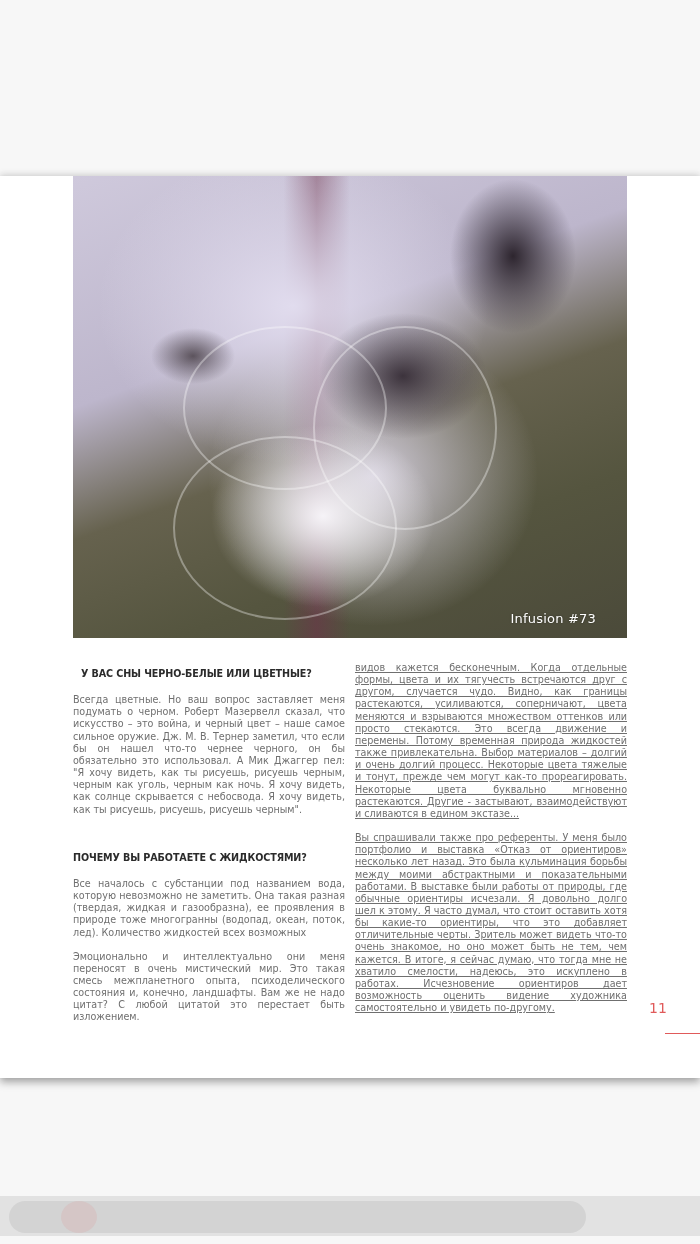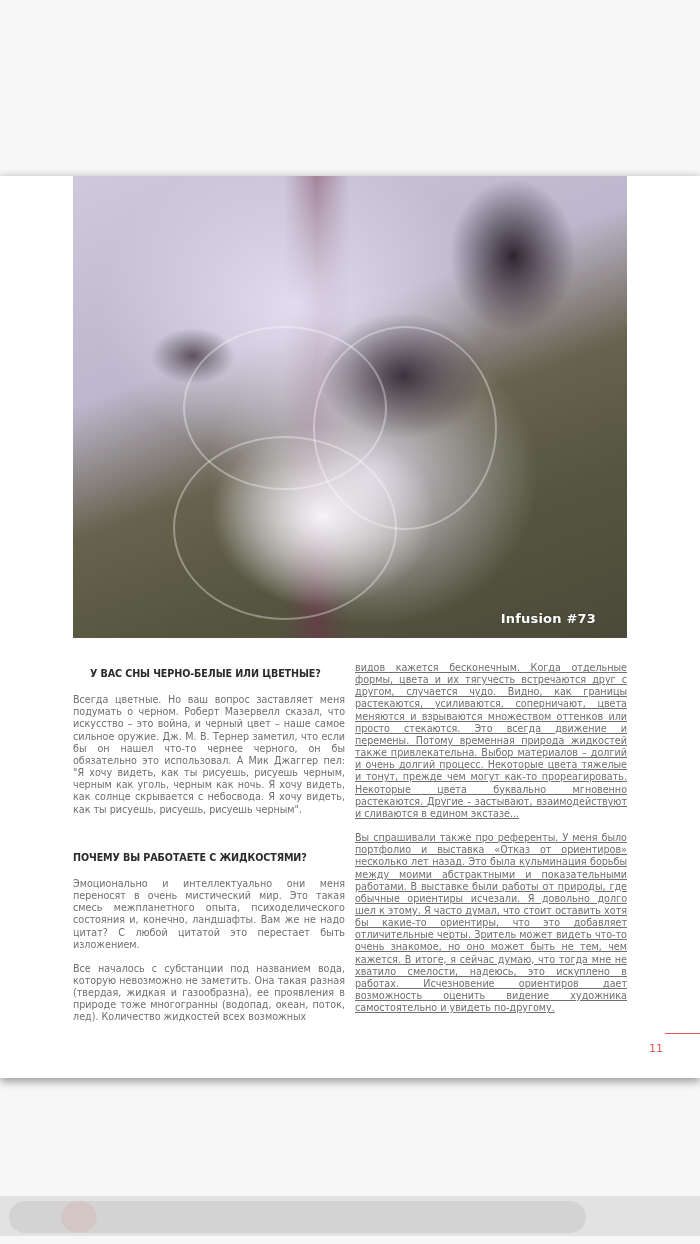--- a/index.html
+++ b/index.html
@@ -26,42 +26,42 @@
       radial-gradient(ellipse 220px 200px at 300px 300px, rgba(215,210,225,0.95), rgba(200,195,215,0) 75%),
       linear-gradient(90deg, rgba(0,0,0,0) 38%, rgba(110,50,75,0.55) 44%, rgba(0,0,0,0) 50%),
       linear-gradient(160deg, #cfc9dc 0%, #bdb6cc 35%, #66624e 55%, #55553f 75%, #4b4a3a 100%);
   }
   .artwork .swirl {
     position:absolute; border-radius:50%;
     border:2px solid rgba(255,255,255,0.35);
   }
   .caption {
     position:absolute; right:31px; bottom:12px;
-    color:#ffffff; font-size:13px; font-weight:bold;
+    color:#ffffff; font-size:13px; font-weight:normal;
     font-family:"DejaVu Sans", sans-serif;
     letter-spacing:0.2px;
     text-shadow:0 0 2px rgba(0,0,0,0.4);
   }
   .col {
     position:absolute; top:488px; width:272px;
     font-family:"DejaVu Sans", sans-serif;
     font-size:9.6px; line-height:12.15px; color:#6f6f6f;
     text-align:justify; hyphens:manual;
   }
   .col-left { left:73px; top:490px; }
   .col-right { left:355px; top:486px;text-decoration:underline; }
   .col h3 {
     font-size:9.6px; font-weight:bold; color:#2b2b2b;
     margin:0 0 14px 0; text-align:left; letter-spacing:-0.1px;
   }
   .col p { margin:0 0 12px 0; }
-  .col-left h3.first { margin-left:17px; margin-top:2px; }
+  .col-left h3.first { margin-left:8px; margin-top:2px; }
   .page-num {
-    position:absolute; left:649px; top:866px;
-    color:#e05a5a; font-size:11px;
+    position:absolute; left:649px; top:824px;
+    color:#e05a5a; font-size:14px;
     font-family:"DejaVu Sans", sans-serif;
   }
   .page-line {
     position:absolute; left:665px; top:857px; width:35px; height:1px;
     background:#e05a5a;
   }
   .scrubber {
     position:absolute; left:0; top:1196px; width:700px; height:40px;
     background:#e2e2e2;
   }
@@ -82,22 +82,22 @@
     <div class="swirl" style="left:110px;top:150px;width:200px;height:160px;"></div>
     <div class="swirl" style="left:240px;top:150px;width:180px;height:200px;"></div>
     <div class="swirl" style="left:100px;top:260px;width:220px;height:180px;"></div>
     <span class="caption">Infusion #73</span>
   </div>
 
   <div class="col col-left">
     <h3 class="first">У ВАС СНЫ ЧЕРНО-БЕЛЫЕ ИЛИ ЦВЕТНЫЕ?</h3>
     <p>Всегда цветные. Но ваш вопрос заставляет меня подумать о черном. Роберт Мазервелл сказал, что искусство – это война, и черный цвет – наше самое сильное оружие. Дж. М. В. Тернер заметил, что если бы он нашел что-то чернее черного, он бы обязательно это использовал. А Мик Джаггер пел: "Я хочу видеть, как ты рисуешь, рисуешь черным, черным как уголь, черным как ночь. Я хочу видеть, как солнце скрывается с небосвода. Я хочу видеть, как ты рисуешь, рисуешь, рисуешь черным".</p>
     <h3 style="margin-top:36px;">ПОЧЕМУ ВЫ РАБОТАЕТЕ С ЖИДКОСТЯМИ?</h3>
+    <p>Все началось с субстанции под названием вода, которую невозможно не заметить. Она такая разная (твердая, жидкая и газообразна), ее проявления в природе тоже многогранны (водопад, океан, поток, лед). Количество жидкостей всех возможных</p>
     <p>Эмоционально и интеллектуально они меня переносят в очень мистический мир. Это такая смесь межпланетного опыта, психоделического состояния и, конечно, ландшафты. Вам же не надо цитат? С любой цитатой это перестает быть изложением.</p>
-    <p>Все началось с субстанции под названием вода, которую невозможно не заметить. Она такая разная (твердая, жидкая и газообразна), ее проявления в природе тоже многогранны (водопад, океан, поток, лед). Количество жидкостей всех возможных</p>
   </div>
 
   <div class="col col-right">
     <p>видов кажется бесконечным. Когда отдельные формы, цвета и их тягучесть встречаются друг с другом, случается чудо. Видно, как границы растекаются, усиливаются, соперничают, цвета меняются и взрываются множеством оттенков или просто стекаются. Это всегда движение и перемены. Потому временная природа жидкостей также привлекательна. Выбор материалов – долгий и очень долгий процесс. Некоторые цвета тяжелые и тонут, прежде чем могут как-то прореагировать. Некоторые цвета буквально мгновенно растекаются. Другие - застывают, взаимодействуют и сливаются в едином экстазе...</p>
     <p>Вы спрашивали также про референты. У меня было портфолио и выставка «Отказ от ориентиров» несколько лет назад. Это была кульминация борьбы между моими абстрактными и показательными работами. В выставке были работы от природы, где обычные ориентиры исчезали. Я довольно долго шел к этому. Я часто думал, что стоит оставить хотя бы какие-то ориентиры, что это добавляет отличительные черты. Зритель может видеть что-то очень знакомое, но оно может быть не тем, чем кажется. В итоге, я сейчас думаю, что тогда мне не хватило смелости, надеюсь, это искуплено в работах. Исчезновение ориентиров дает возможность оценить видение художника самостоятельно и увидеть по-другому.</p>
   </div>
 
   <span class="page-num">11</span>
   <div class="page-line"></div>
 </div>

